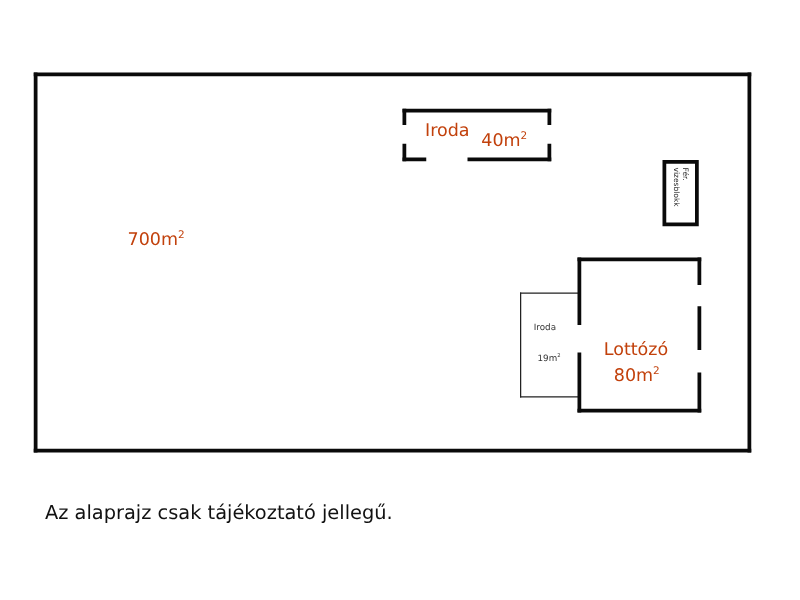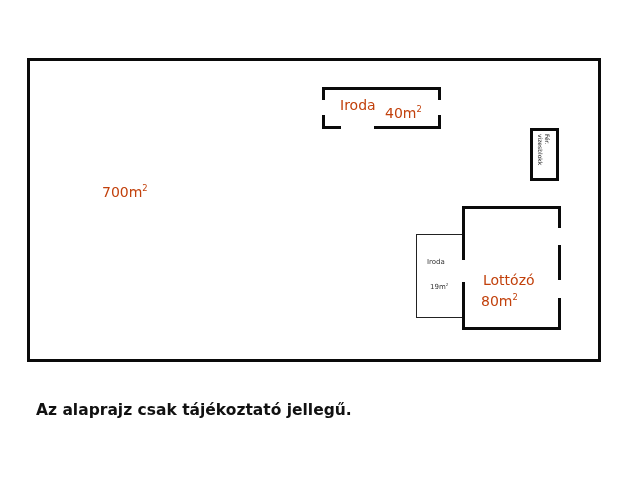--- a/index.html
+++ b/index.html
@@ -3,21 +3,21 @@
   <meta charset="utf-8">
   <style>
     html, body { margin: 0; padding: 0; background: #ffffff; }
     body { width: 640px; height: 480px; position: relative; overflow: hidden; font-family: "DejaVu Sans", sans-serif; color: #111; }
     .abs { position: absolute; }
     .wall { position: absolute; background: #0a0a0a; }
     .label { position: absolute; white-space: nowrap; font-family: "DejaVu Sans", sans-serif; color: #c2410c; }
     .lbl-main { font-size: 14px; }
     .lbl-room { font-size: 14px; }
     .lbl-small { font-size: 7px; color: #333; }
-    .note { position: absolute; left: 36px; top: 401px; font-family: "DejaVu Sans", sans-serif; font-weight: bold; font-size: 15.5px; color: #111; white-space: nowrap; }
+    .note { position: absolute; left: 36px; top: 401px; font-family: "DejaVu Sans", sans-serif; font-weight: normal; font-size: 15.5px; color: #111; white-space: nowrap; }
     .wc-text { position: absolute; font-size: 6px; color: #222; transform: rotate(90deg); transform-origin: left top; white-space: nowrap; line-height: 7px; }
     sup { font-size: 0.6em; vertical-align: super; line-height: 0; }
   </style>
 </head>
 <body>
 
 <div class="abs" style="left:0;top:0;width:640px;height:480px;">
 
   <div>
     <div class="wall" style="left:27px;top:58px;width:574px;height:3px;"></div>
@@ -60,18 +60,18 @@
   <div>
     <div class="wall" style="left:462px;top:206px;width:99px;height:3px;"></div>
     <div class="wall" style="left:462px;top:327px;width:99px;height:3px;"></div>
     <div class="wall" style="left:462px;top:206px;width:3px;height:54px;"></div>
     <div class="wall" style="left:462px;top:282px;width:3px;height:48px;"></div>
     <div class="wall" style="left:558px;top:206px;width:3px;height:22px;"></div>
     <div class="wall" style="left:558px;top:245px;width:3px;height:35px;"></div>
     <div class="wall" style="left:558px;top:298px;width:3px;height:32px;"></div>
   </div>
   <div class="label lbl-room" style="left:483px;top:250px;margin-top:22px;">Lottózó</div>
-  <div class="label lbl-room" style="left:481px;top:293px;text-align:center;">
+  <div class="label lbl-room" style="left:491px;top:293px;text-align:center;">
     <span>80m</span><sup>2</sup>
   </div>
 </div>
 
 <div class="note">Az alaprajz csak tájékoztató jellegű.</div>
 
 </body></html>

